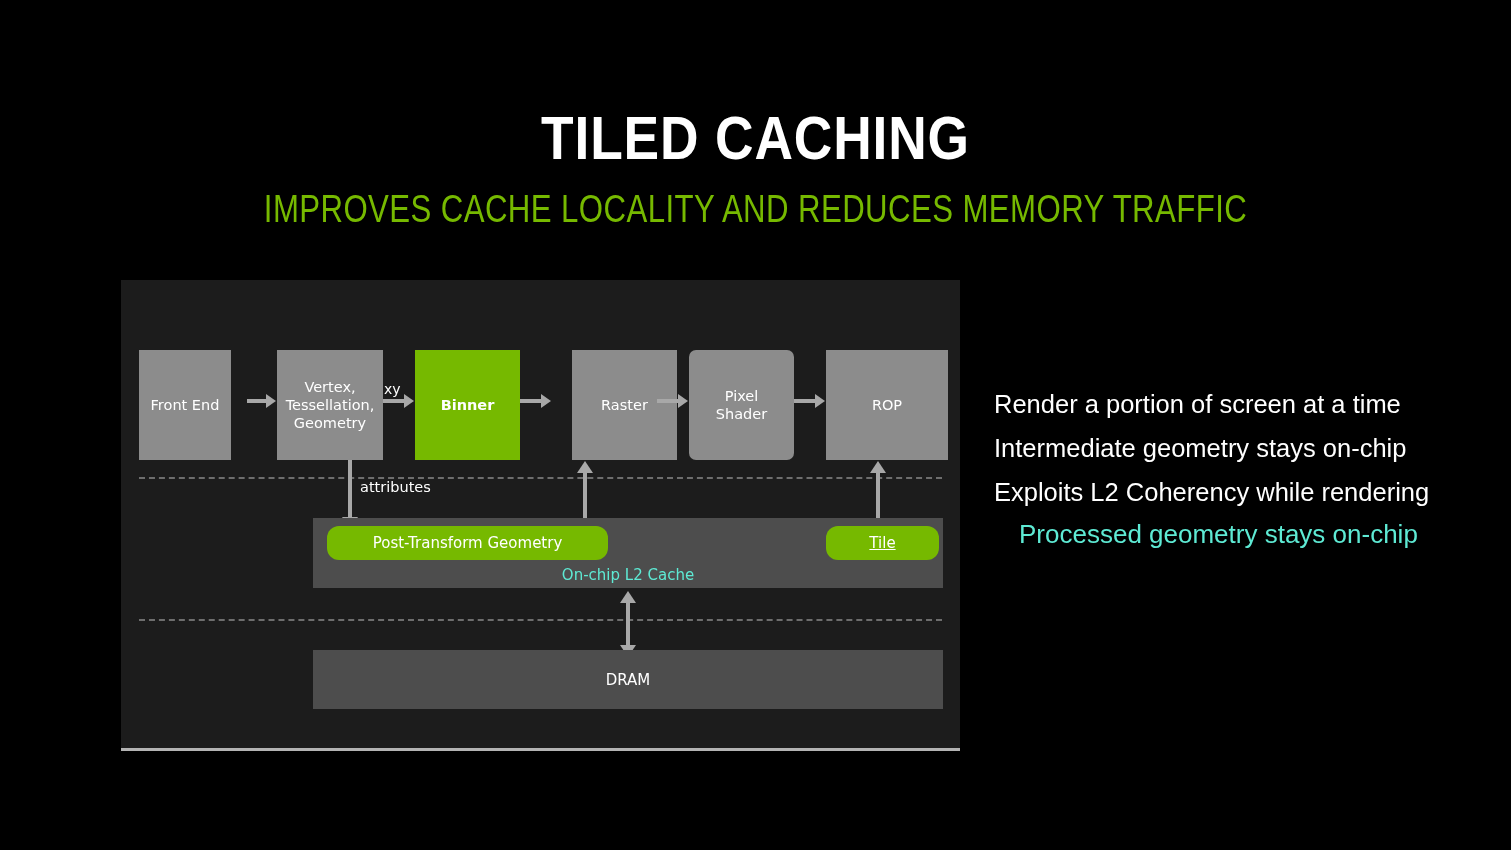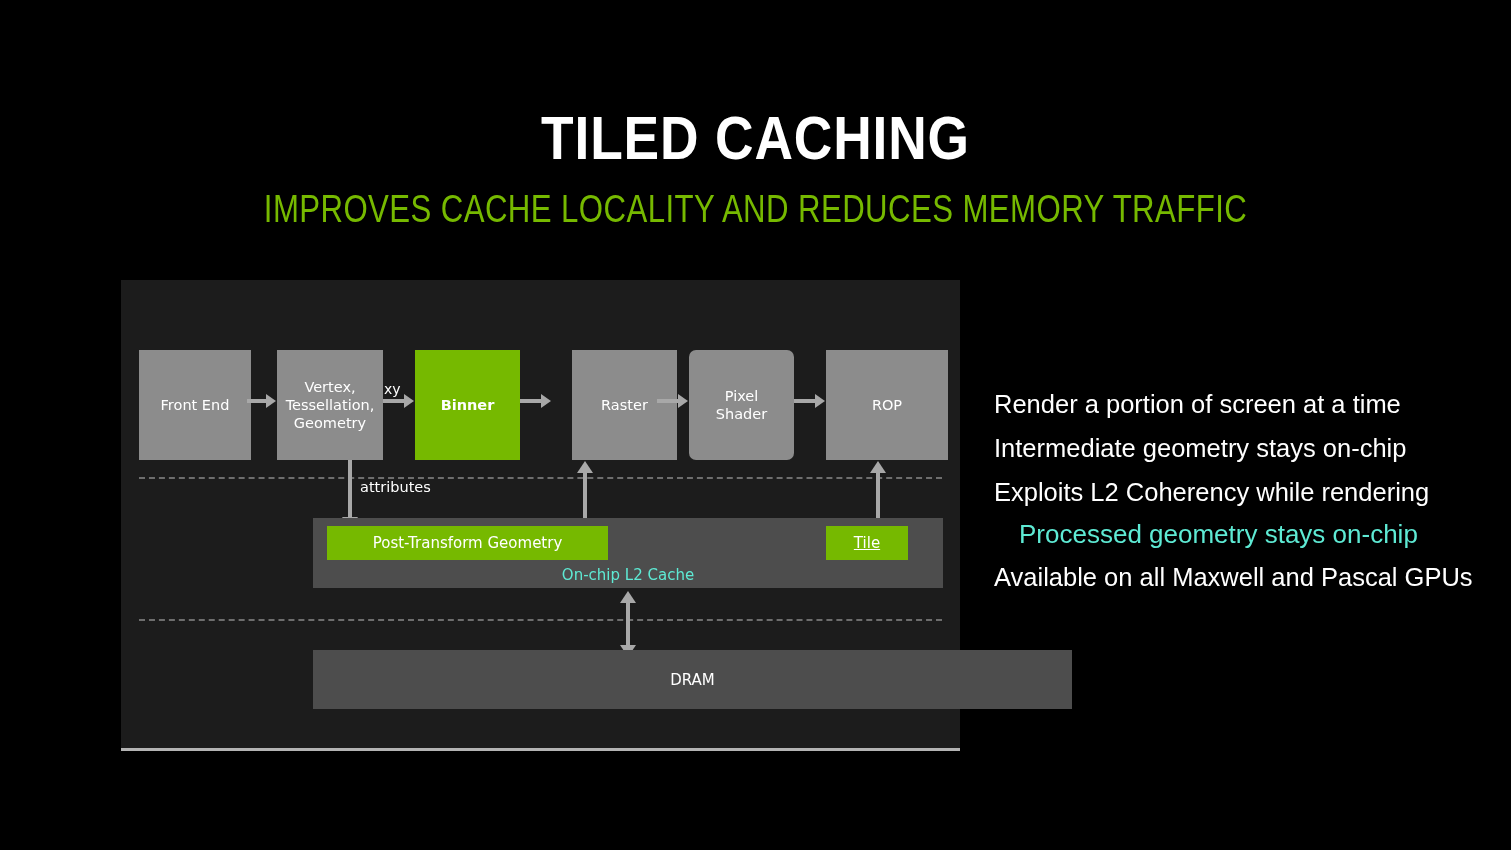--- a/index.html
+++ b/index.html
@@ -93,21 +93,21 @@
     text-align: center;
     font-family: "DejaVu Sans", sans-serif;
     font-size: 14.5px;
     line-height: 18px;
     font-weight: 400;
     box-sizing: border-box;
     padding: 2px;
   }
   .stage.green { background: #76b900; font-weight: bold; }
 
-  #stage-front-end     { left: 139px; width: 112px; }
+  #stage-front-end     { left: 139px; width: 92px; }
   #stage-vertex        { left: 277px; width: 106px; }
   #stage-binner        { left: 415px; width: 105px; }
   #stage-raster        { left: 572px; width: 105px; }
   #stage-pixel-shader  { left: 689px; width: 105px; border-radius: 7px; }
   #stage-rop           { left: 826px; width: 122px; }
 
   
   .h-arrow {
     position: absolute;
     top: 399px;
@@ -212,30 +212,31 @@
     position: absolute;
     top: 526px;
     height: 34px;
     background: #76b900;
     color: #ffffff;
     display: flex;
     align-items: center;
     justify-content: center;
     font-size: 15px;
     font-family: "DejaVu Sans", sans-serif;
+    border-radius: 12px;
   }
   #cache-item-geometry { left: 327px; width: 281px; }
-  #cache-item-tile     { left: 826px; width: 82px; text-decoration: underline; }
+  #cache-item-tile     { left: 826px; width: 113px; text-decoration: underline; }
 
   
   #dram-block {
     position: absolute;
     left: 313px;
     top: 650px;
-    width: 759px;
+    width: 630px;
     height: 59px;
     background: #4d4d4d;
     color: #ffffff;
     display: flex;
     align-items: center;
     justify-content: center;
     font-size: 15px;
     font-family: "DejaVu Sans", sans-serif;
   }
 
@@ -312,14 +313,13 @@
 
 <div id="dram-block">DRAM</div>
 
 <div id="panel-baseline"></div>
 
 <div id="bullet-list">
   <div class="bullet">Render a portion of screen at a time</div>
   <div class="bullet">Intermediate geometry stays on-chip</div>
   <div class="bullet">Exploits L2 Coherency while rendering</div>
   <div class="bullet sub">Processed geometry stays on-chip</div>
-  <div class="bullet">Available on all Maxwell and Pascal GPUs</div>
 </div>
 
 </body></html>

